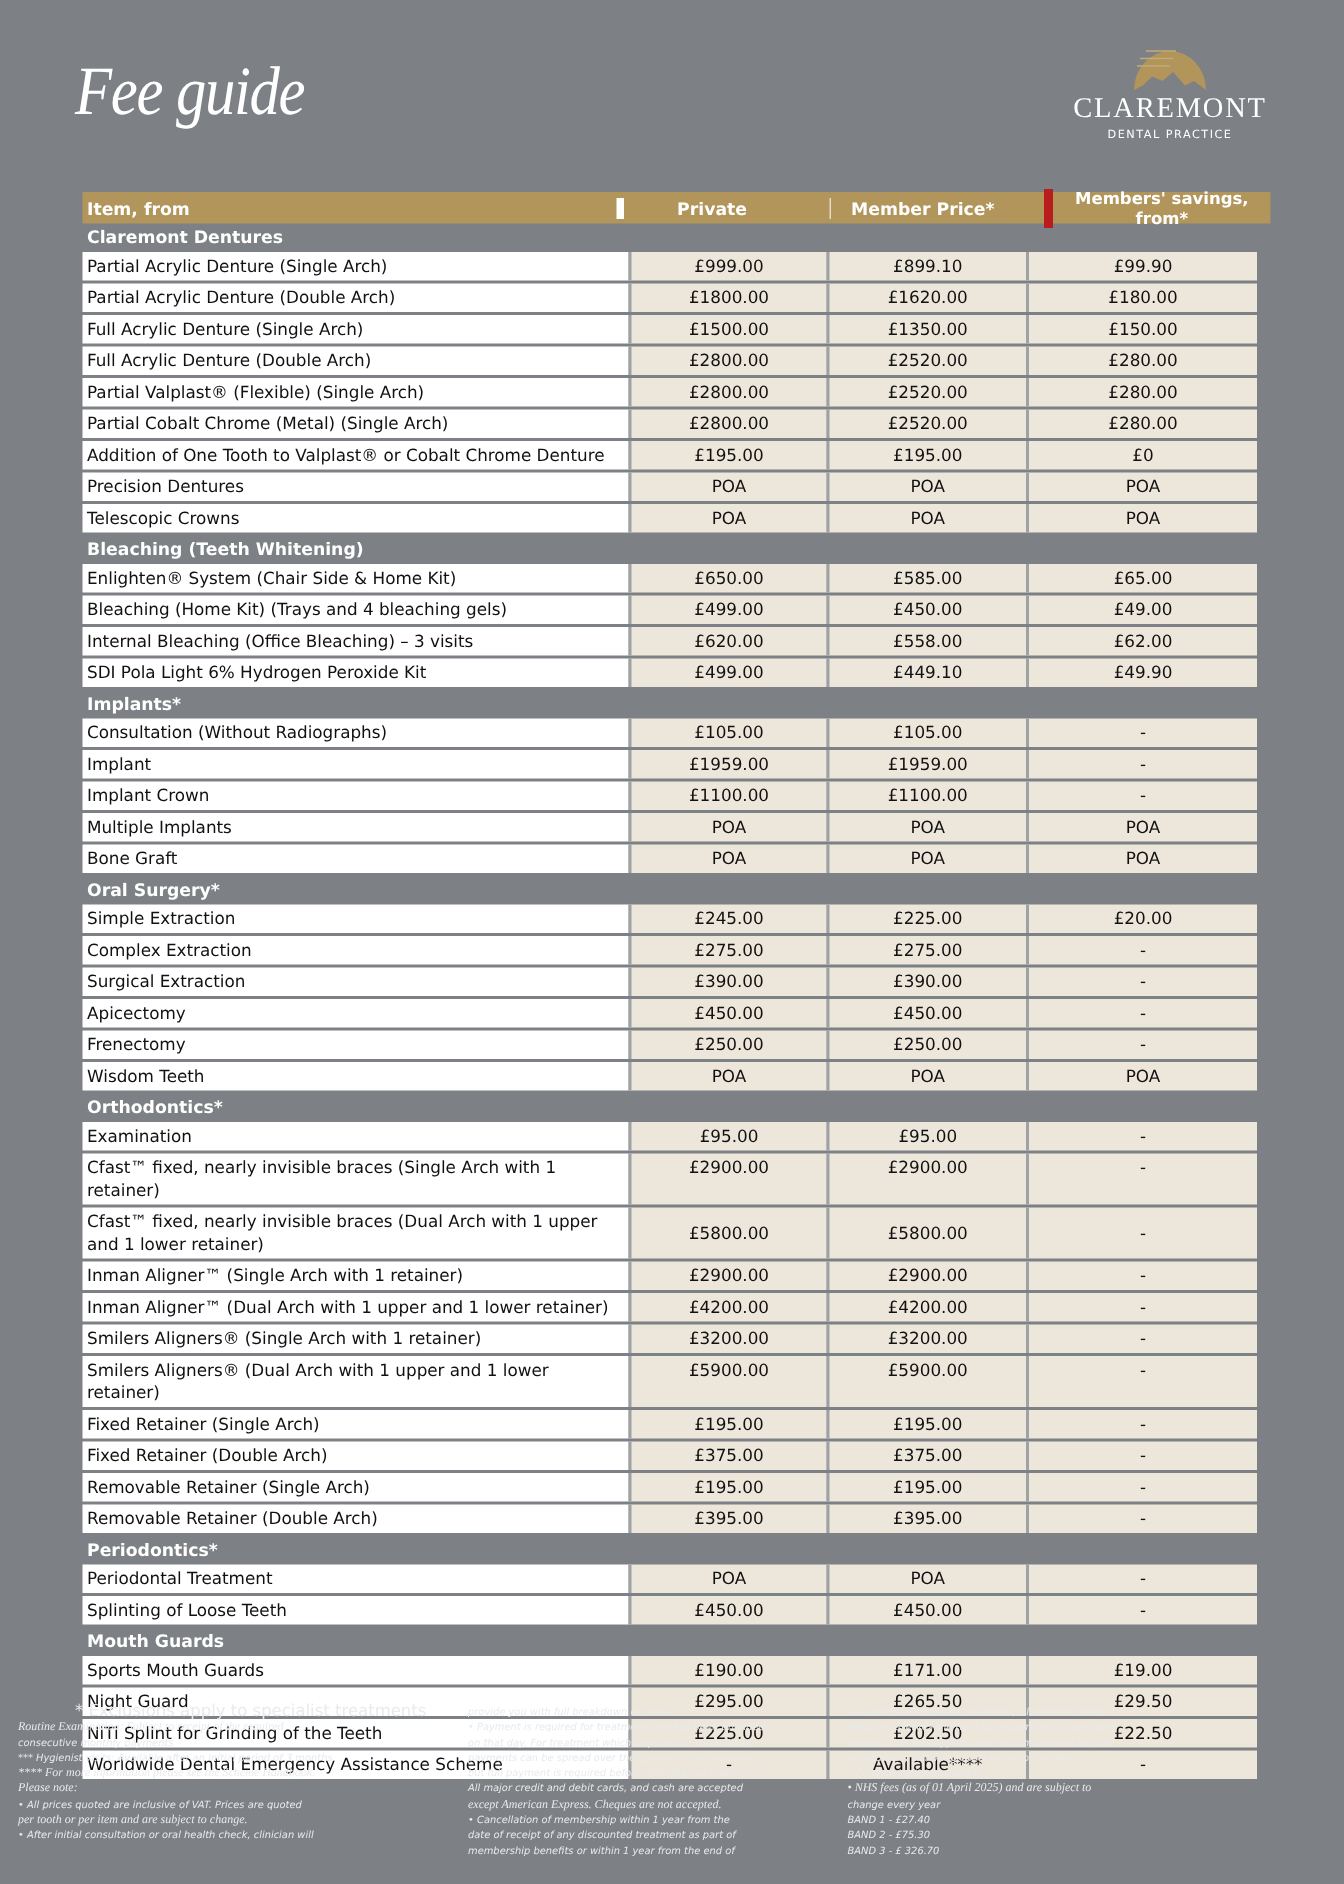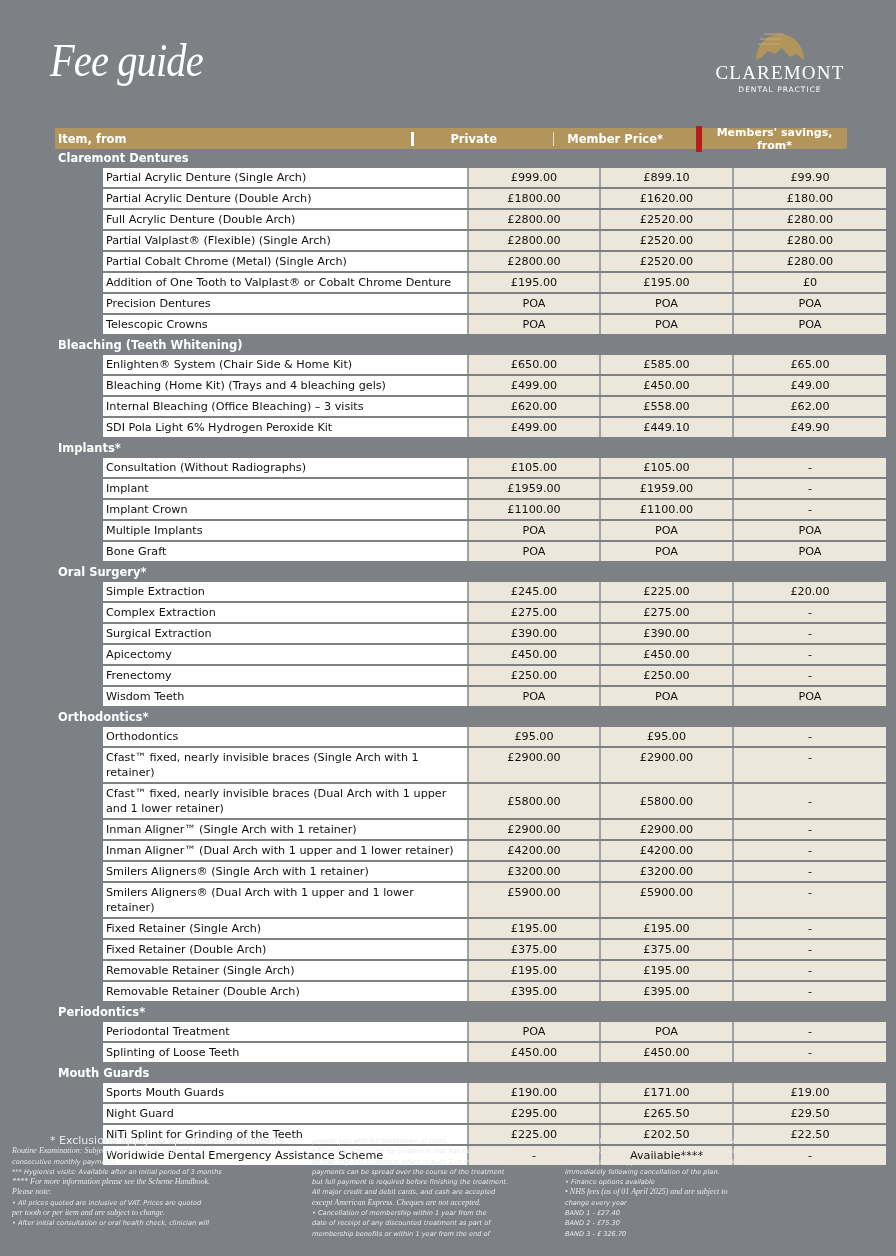--- a/index.html
+++ b/index.html
@@ -25,28 +25,28 @@
   .logo .sub {
     position:absolute; left:0; top:61px; width:160px; text-align:center;
     font-family:"DejaVu Sans", sans-serif; font-size:7.5px; color:#ffffff; letter-spacing:1px;
   }
   .table { position:absolute; left:55px; top:128px; width:792px; }
   .thead {
     display:flex; height:21px; background:#b1955a; color:#ffffff;
     font-size:11.5px; font-weight:bold; align-items:center;gap:20px;
   }
   .thead .c0 { width:364px; padding-left:3px; box-sizing:border-box; }
-  .thead .c1 { width:132px; text-align:center; border-left:3px solid #ffffff; box-sizing:border-box; }
+  .thead .c1 { width:132px; text-align:center; border-left:5px solid #ffffff; box-sizing:border-box; }
   .thead .c2 { width:133px; text-align:center; border-left:1px solid #e6dcc5; box-sizing:border-box; }
   .thead .c3 { width:163px; text-align:center; border-left:6px solid #b91c1c; box-sizing:border-box; font-size:11px; }
   .section {
     height:19px; line-height:19px; color:#ffffff; font-weight:bold; font-size:11.5px;
     padding-left:3px;
   }
-  .row { display:flex; width:783px; margin-bottom:2px; font-size:11.2px; color:#111;margin-left:48px; }
+  .row { display:flex; width:783px; margin-bottom:2px; font-size:11.2px; color:#111; }
   .row .c0 {
     width:364px; background:#ffffff; padding:2px 3px; box-sizing:border-box; line-height:15px;
   }
   .row .c1, .row .c2, .row .c3 {
     background:#ede6da; text-align:center; padding:2px 2px; box-sizing:border-box; line-height:15px;
     border-left:2px solid #9fa2a5;
   }
   .row .c1 { width:132px; }
   .row .c2 { width:133px; }
   .row .c3 { width:154px; }
@@ -91,20 +91,26 @@
         <div class="c2">£899.10</div>
         <div class="c3">£99.90</div>
       </div>
       <div class="row">
         <div class="c0">Partial Acrylic Denture (Double Arch)</div>
         <div class="c1">£1800.00</div>
         <div class="c2">£1620.00</div>
         <div class="c3">£180.00</div>
       </div>
       <div class="row">
+        <div class="c0">Full Acrylic Denture (Single Arch)</div>
+        <div class="c1">£1500.00</div>
+        <div class="c2">£1350.00</div>
+        <div class="c3">£150.00</div>
+      </div>
+      <div class="row">
         <div class="c0">Full Acrylic Denture (Double Arch)</div>
         <div class="c1">£2800.00</div>
         <div class="c2">£2520.00</div>
         <div class="c3">£280.00</div>
       </div>
       <div class="row">
         <div class="c0">Partial Valplast® (Flexible) (Single Arch)</div>
         <div class="c1">£2800.00</div>
         <div class="c2">£2520.00</div>
         <div class="c3">£280.00</div>
@@ -221,21 +227,21 @@
         <div class="c3">-</div>
       </div>
       <div class="row">
         <div class="c0">Wisdom Teeth</div>
         <div class="c1">POA</div>
         <div class="c2">POA</div>
         <div class="c3">POA</div>
       </div>
       <div class="section">Orthodontics*</div>
       <div class="row">
-        <div class="c0">Orthodontics</div>
+        <div class="c0">Examination</div>
         <div class="c1">£95.00</div>
         <div class="c2">£95.00</div>
         <div class="c3">-</div>
       </div>
       <div class="row two top">
         <div class="c0">Cfast™ fixed, nearly invisible braces (Single Arch with 1 retainer)</div>
         <div class="c1">£2900.00</div>
         <div class="c2">£2900.00</div>
         <div class="c3">-</div>
       </div>

